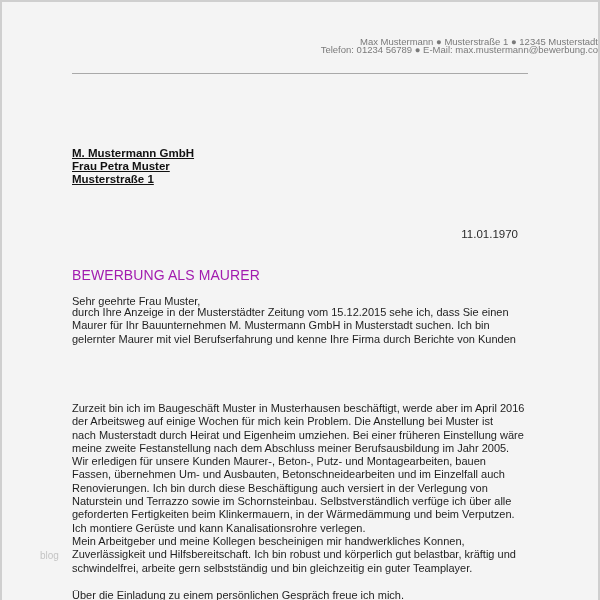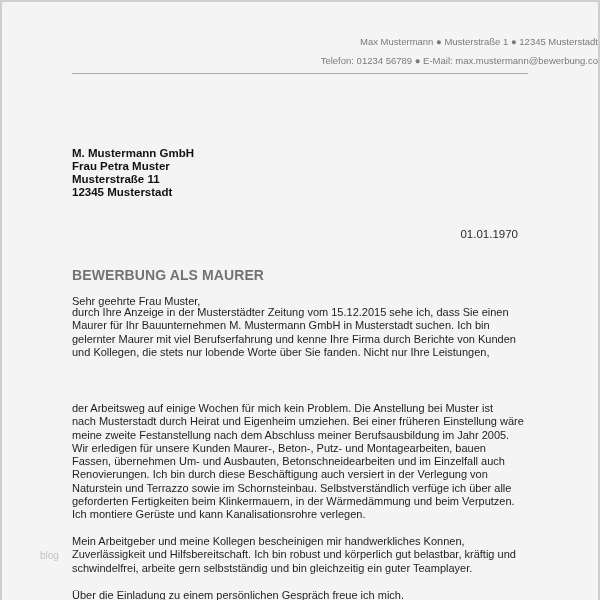--- a/index.html
+++ b/index.html
@@ -23,52 +23,53 @@
     }
     .sender {
       position: absolute;
       left: 0;
       right: 0;
       text-align: right;
       font-size: 9.5px;
       color: #7a7a7a;
     }
     .sender.l1 { top: 34px; }
-    .sender.l2 { top: 53px; }
+    .sender.l2 { top: 42px; }
     .divider {
       position: absolute;
       left: 70px;
       width: 456px;
       top: 71px;
       height: 0;
       border-top: 1px solid #a9a9a9;
     }
     .recipient {
       position: absolute;
       left: 70px;
       top: 145px;
       font-size: 11.5px;
       font-weight: bold;
       line-height: 13px;
       color: #111;
+      text-decoration: underline;
     }
     .date {
       position: absolute;
       right: 80px;
       top: 226px;
       font-size: 11.5px;
       color: #2a2a2a;
     }
     .subject {
       position: absolute;
       left: 70px;
       top: 265px;
       font-size: 14px;
-      font-weight: bold;
-      color: #737373;
+      font-weight: normal;
+      color: #a21caf;
       letter-spacing: 0.1px;
     }
     .body {
       position: absolute;
       left: 70px;
       width: 470px;
       font-size: 11px;
       line-height: 13.3px;
       color: #1e1e1e;
       white-space: nowrap;
@@ -92,38 +93,37 @@
 
 <div class="page">
 
   <div class="sender l1">Max Mustermann ● Musterstraße 1 ● 12345 Musterstadt</div>
   <div class="sender l2">Telefon: 01234 56789 ● E-Mail: max.mustermann@bewerbung.co</div>
   <div class="divider"></div>
 
   <div class="recipient">
     <div>M. Mustermann GmbH</div>
     <div>Frau Petra Muster</div>
-    <div>Musterstraße 11</div>
-    <div>12345 Musterstadt</div>
+    <div>Musterstraße 1</div>
   </div>
 
-  <div class="date">01.01.1970</div>
+  <div class="date">11.01.1970</div>
 
   <div class="subject">BEWERBUNG ALS MAURER</div>
 
   <div class="body salutation">Sehr geehrte Frau Muster,</div>
 
   <div class="body p1">
     <span class="line">durch Ihre Anzeige in der Musterstädter Zeitung vom 15.12.2015 sehe ich, dass Sie einen</span>
     <span class="line">Maurer für Ihr Bauunternehmen M. Mustermann GmbH in Musterstadt suchen. Ich bin</span>
     <span class="line">gelernter Maurer mit viel Berufserfahrung und kenne Ihre Firma durch Berichte von Kunden</span>
-    <span class="line">und Kollegen, die stets nur lobende Worte über Sie fanden. Nicht nur Ihre Leistungen,</span>
   </div>
 
   <div class="body p2">
+    <span class="line">Zurzeit bin ich im Baugeschäft Muster in Musterhausen beschäftigt, werde aber im April 2016</span>
     <span class="line">der Arbeitsweg auf einige Wochen für mich kein Problem. Die Anstellung bei Muster ist</span>
     <span class="line">nach Musterstadt durch Heirat und Eigenheim umziehen. Bei einer früheren Einstellung wäre</span>
     <span class="line">meine zweite Festanstellung nach dem Abschluss meiner Berufsausbildung im Jahr 2005.</span>
     <span class="line">Wir erledigen für unsere Kunden Maurer-, Beton-, Putz- und Montagearbeiten, bauen</span>
     <span class="line">Fassen, übernehmen Um- und Ausbauten, Betonschneidearbeiten und im Einzelfall auch</span>
     <span class="line">Renovierungen. Ich bin durch diese Beschäftigung auch versiert in der Verlegung von</span>
     <span class="line">Naturstein und Terrazzo sowie im Schornsteinbau. Selbstverständlich verfüge ich über alle</span>
     <span class="line">geforderten Fertigkeiten beim Klinkermauern, in der Wärmedämmung und beim Verputzen.</span>
     <span class="line">Ich montiere Gerüste und kann Kanalisationsrohre verlegen.</span>
   </div>

